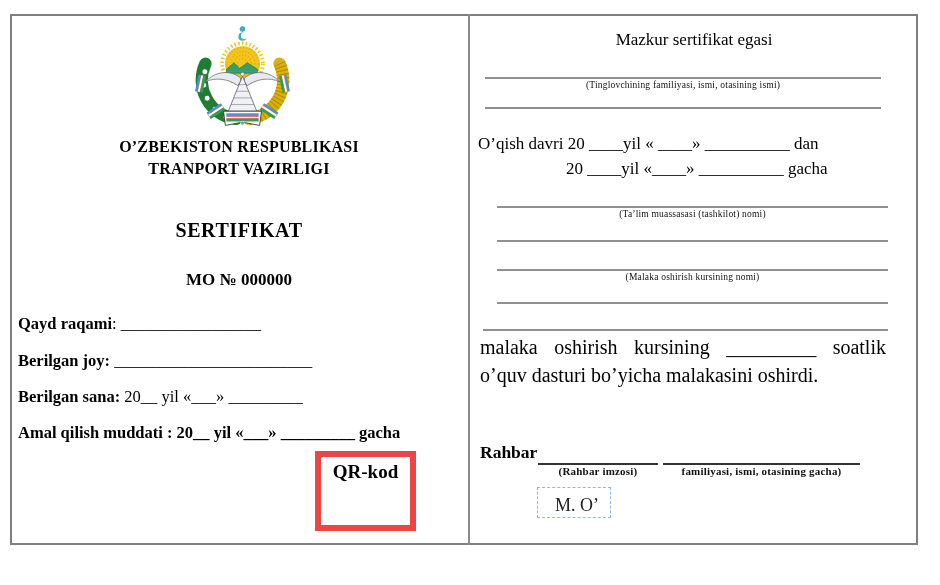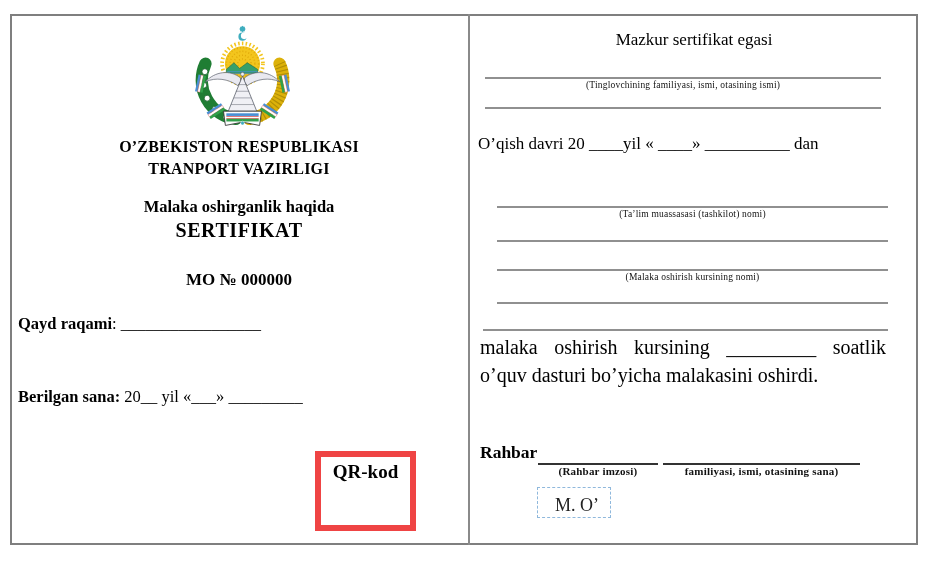--- a/index.html
+++ b/index.html
@@ -135,62 +135,68 @@
         <rect x="33" y="99" width="34" height="2.8" fill="#31a04a"></rect>
         <circle cx="50" cy="103.5" r="2" stroke="#ffffff" stroke-width="0.5" fill="#3eadbe"></circle>
       </g>
     </svg>
 
     <div class="abs ctr ministry">
       <div>O’ZBEKISTON RESPUBLIKASI</div>
       <div>TRANPORT VAZIRLIGI</div>
     </div>
 
-    <div class="abs ctr subtitle">Malaka oshirganlik haqida</div>
     <div class="abs ctr main-title">SERTIFIKAT</div>
     <div class="abs ctr serial">MO № 000000</div>
 
     <div class="abs frow frow1">
       <b>Qayd raqami</b><span class="val">: _________________</span>
     </div>
+    <div class="abs frow frow2">
+      <b>Berilgan joy:</b><span class="val"> ________________________</span>
+    </div>
     <div class="abs frow frow3">
       <b>Berilgan sana:</b><span class="val"> 20__ yil «___» _________</span>
+    </div>
+    <div class="abs frow frow4">
+      <span>Amal qilish muddati : 20__ yil «___» _________ gacha</span>
     </div>
 
     <div class="abs qr-box">
       <span>QR-kod</span>
     </div>
   </section>
 
   <section class="panel panel-right">
 
     <div class="abs ctr r-title">Mazkur sertifikat egasi</div>
 
     <div class="abs fline l1"></div>
     <div class="abs cap c1">(Tinglovchining familiyasi, ismi, otasining ismi)</div>
     <div class="abs fline l2"></div>
 
     <div class="abs period">
       <div>O’qish davri 20 ____yil « ____» __________ dan</div>
+      <div class="ind">20 ____yil «____» __________ gacha</div>
     </div>
 
     <div class="abs fline l3"></div>
     <div class="abs cap c2">(Ta’lim muassasasi (tashkilot) nomi)</div>
     <div class="abs fline l4"></div>
 
     <div class="abs fline l5"></div>
     <div class="abs cap c3">(Malaka oshirish kursining nomi)</div>
     <div class="abs fline l6"></div>
     <div class="abs fline l7"></div>
 
     <div class="abs para">malaka oshirish kursining _________ soatlik o’quv dasturi bo’yicha malakasini oshirdi.</div>
 
     <div class="abs rahbar">Rahbar</div>
     <div class="abs sline rl1"></div>
     <div class="abs cap cap-b rc1">(Rahbar imzosi)</div>
     <div class="abs sline rl2"></div>
-    <div class="abs cap cap-b rc2">familiyasi, ismi, otasining sana)</div>
+    <div class="abs cap cap-b rc2">familiyasi, ismi, otasining gacha)</div>
 
     <div class="abs stamp">
       <span>M. O’</span>
     </div>
   </section>
 </div>
 
 </body></html>

